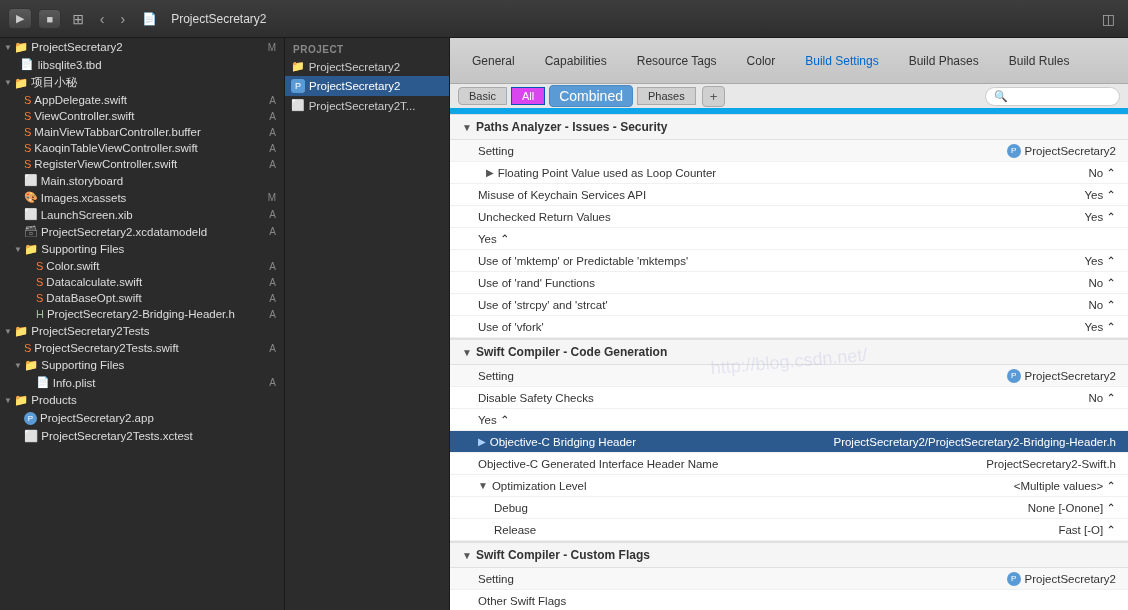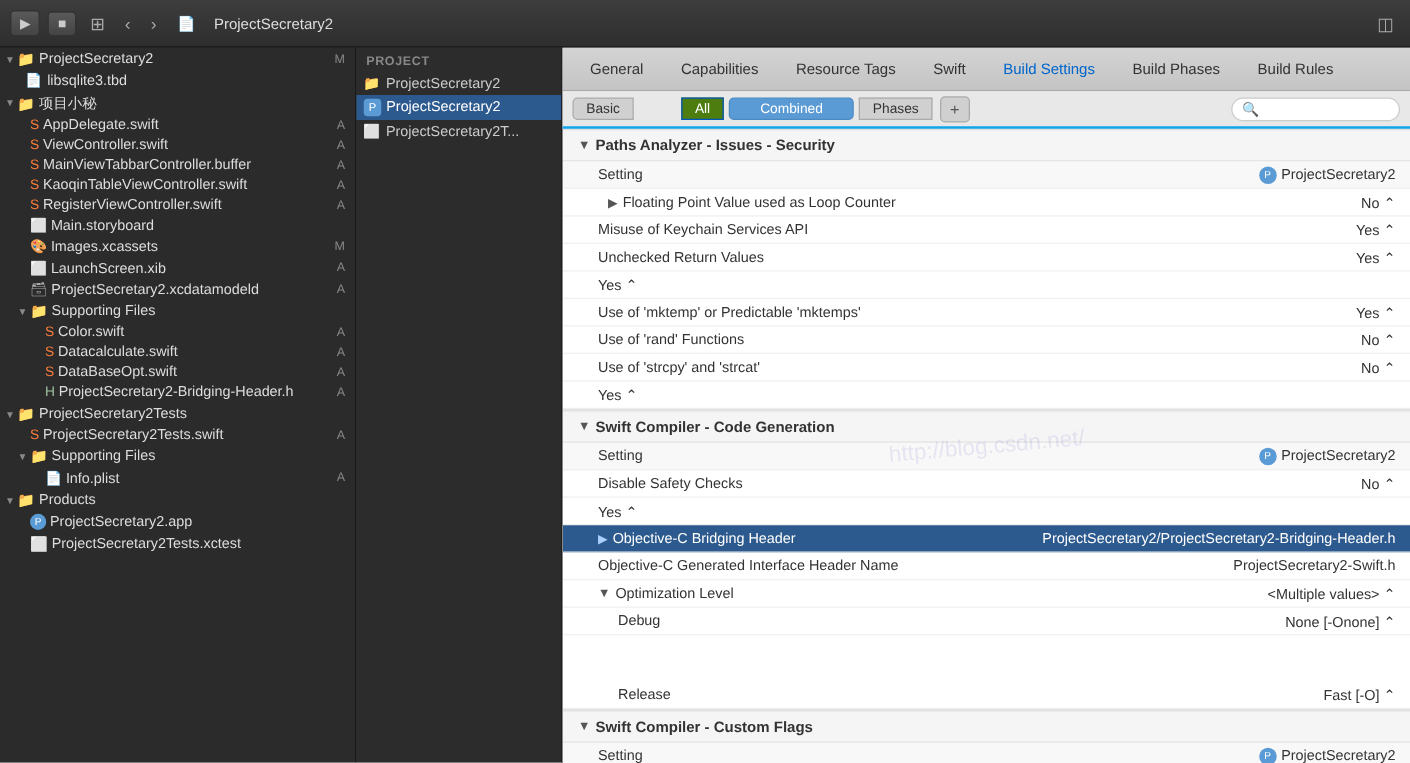--- a/index.html
+++ b/index.html
@@ -20,29 +20,29 @@
     .sidebar-item .badge { margin-left: auto; font-size: 10px; color: #888; padding-right: 4px; }
 
     
     .project-panel { width: 165px; background: #2c2c2c; border-right: 1px solid #1a1a1a; overflow-y: auto; flex-shrink: 0; }
     .project-section { padding: 6px 8px 2px 8px; color: #888; font-size: 10px; font-weight: 600; letter-spacing: 0.5px; }
     .project-item { display: flex; align-items: center; padding: 3px 6px; color: #ccc; font-size: 11.5px; cursor: pointer; }
     .project-item.selected { background: #2d5a8e; color: white; }
 
     
     .content { flex: 1; background: #f0f0f0; display: flex; flex-direction: column; overflow: hidden; }
-    .tab-bar { background: linear-gradient(to bottom, #d4d4d4, #c4c4c4); border-bottom: 1px solid #aaa; display: flex; align-items: center; padding: 16px 8px; height: 35px; flex-shrink: 0; gap: 2px; }
+    .tab-bar { background: linear-gradient(to bottom, #d4d4d4, #c4c4c4); border-bottom: 1px solid #aaa; display: flex; align-items: center; padding: 16px 8px; height: 46px; flex-shrink: 0; gap: 2px; }
     .tab { padding: 5px 14px; font-size: 12px; color: #333; cursor: pointer; border-radius: 4px; }
     .tab.active { color: #0066cc; font-weight: 500; }
-    .settings-bar { background: #e8e8e8; border-bottom: 2px solid #0ea5e9; display: flex; align-items: center; padding: 4px 8px; height: 30px; flex-shrink: 0; gap: 4px; }
+    .settings-bar { background: #e8e8e8; border-bottom: 6px solid #0ea5e9; display: flex; align-items: center; padding: 4px 8px; height: 30px; flex-shrink: 0; gap: 4px; }
     .seg-btn { background: #d0d0d0; border: 1px solid #aaa; padding: 2px 10px; font-size: 11px; color: #333; cursor: pointer; }
     .seg-btn:first-child { border-radius: 4px 0 0 4px; }
     .seg-btn:last-child { border-radius: 0 4px 4px 0; }
-    .seg-btn.active { background: #4d7c0f; color: white; border-color: #0055bb; margin-left: 34px; }
-    .seg-combined { background: #5b9bd5; border: 1px solid #4a8ac4; color: white; padding: 2px 24px; font-size: 11px; border-radius: 4px; }
+    .seg-btn.active { background: #d946ef; color: white; border-color: #0055bb; }
+    .seg-combined { background: #5b9bd5; border: 1px solid #4a8ac4; color: white; padding: 2px 9px; font-size: 14px; border-radius: 4px; }
     .plus-btn { background: #d0d0d0; border: 1px solid #aaa; border-radius: 4px; padding: 2px 7px; font-size: 13px; color: #555; margin-left: 2px; cursor: pointer; }
     .search-box { margin-left: auto; background: white; border: 1px solid #ccc; border-radius: 10px; padding: 2px 8px; font-size: 11px; display: flex; align-items: center; gap: 3px; }
     .search-box input { border: none; outline: none; font-size: 11px; width: 100px; background: transparent; }
 
     
     .build-content { flex: 1; overflow-y: auto; background: white; }
     .build-section { border-bottom: 1px solid #e0e0e0; }
     .section-header { background: #f5f5f5; padding: 5px 12px; font-size: 12px; font-weight: 600; color: #333; border-bottom: 1px solid #e0e0e0; border-top: 1px solid #e0e0e0; display: flex; align-items: center; gap: 4px; cursor: pointer; }
     .section-header .arrow { color: #555; font-size: 10px; }
     .build-row { display: flex; align-items: center; padding: 3px 12px 3px 28px; border-bottom: 1px solid #f0f0f0; font-size: 11.5px; min-height: 22px; }
@@ -223,21 +223,21 @@
       <span>ProjectSecretary2T...</span>
     </div>
   </div>
 
   <div class="content">
 
     <div class="tab-bar">
       <div class="tab">General</div>
       <div class="tab">Capabilities</div>
       <div class="tab">Resource Tags</div>
-      <div class="tab">Swift</div>
+      <div class="tab">Color</div>
       <div class="tab active">Build Settings</div>
       <div class="tab">Build Phases</div>
       <div class="tab">Build Rules</div>
     </div>
 
     <div class="settings-bar">
       <div class="seg-btn">Basic</div>
       <div class="seg-btn active">All</div>
       <div class="seg-combined">Combined</div>
       <div class="seg-btn">Phases</div>
@@ -287,20 +287,21 @@
         </div>
         <div class="build-row">
           <div class="row-setting">Use of 'rand' Functions</div>
           <div class="row-value">No ⌃</div>
         </div>
         <div class="build-row">
           <div class="row-setting">Use of 'strcpy' and 'strcat'</div>
           <div class="row-value">No ⌃</div>
         </div>
         <div class="build-row">
+          <div class="row-setting">Use of 'vfork'</div>
           <div class="row-value">Yes ⌃</div>
         </div>
       </div>
 
       <div class="build-section">
         <div class="section-header">
           <span class="arrow">▼</span>
           <span>Swift Compiler - Code Generation</span>
         </div>
         <div class="build-row" style="background:#f8f8f8;">
@@ -329,21 +330,21 @@
         </div>
         <div class="build-row">
           <span style="color:#555; font-size:10px; margin-right:4px;">▼</span>
           <div class="row-setting">Optimization Level</div>
           <div class="row-value">&lt;Multiple values&gt; ⌃</div>
         </div>
         <div class="build-row" style="padding-left:44px;">
           <div class="row-setting">Debug</div>
           <div class="row-value">None [-Onone] ⌃</div>
         </div>
-        <div class="build-row" style="padding-left:44px;margin-top:37px;">
+        <div class="build-row" style="padding-left:44px;">
           <div class="row-setting">Release</div>
           <div class="row-value">Fast [-O] ⌃</div>
         </div>
       </div>
 
       <div class="build-section">
         <div class="section-header">
           <span class="arrow">▼</span>
           <span>Swift Compiler - Custom Flags</span>
         </div>

